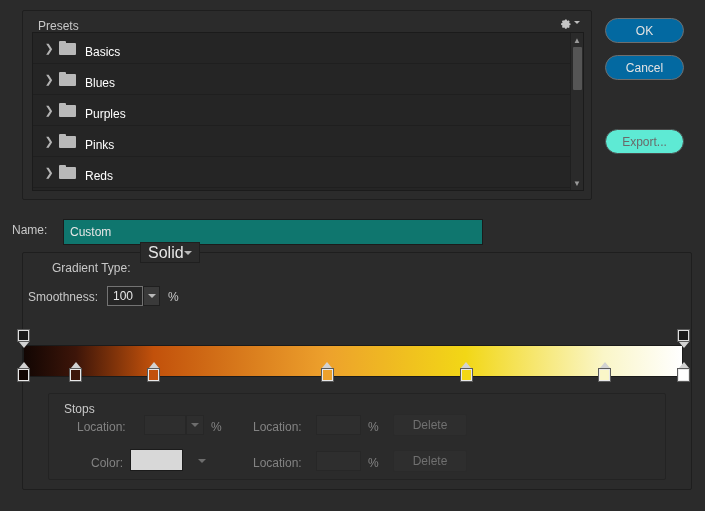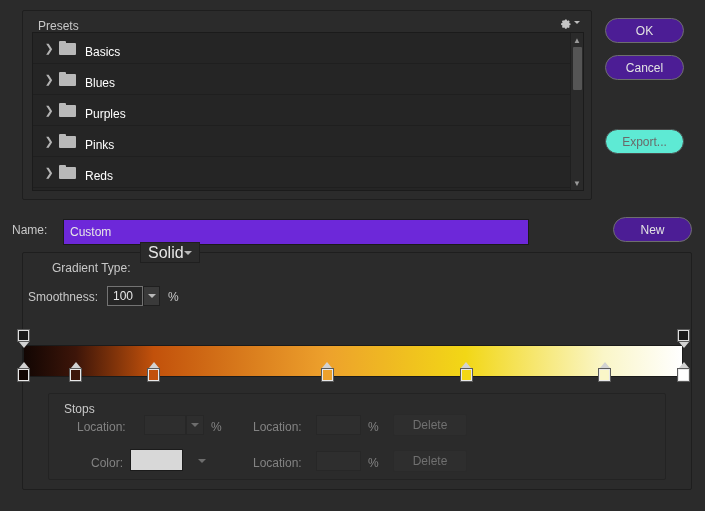--- a/index.html
+++ b/index.html
@@ -153,21 +153,21 @@
     border-radius: 1px;
   }
 
   
   .btn {
     position: absolute;
     width: 79px;
     height: 25px;
     border: 1px solid #6e6e6e;
     border-radius: 13px;
-    background: #4c1d95;
+    background: #0369a1;
     color: #e3e3e3;
     font-size: 12px;
     display: flex;
     align-items: center;
     justify-content: center;
     box-sizing: border-box;
     cursor: default;
   }
   .btn.disabled {
     color: #6a6a6a;
@@ -185,23 +185,23 @@
     position: absolute;
     left: 12px;
     top: 223px;
     font-size: 12px;
     color: #c8c8c8;
   }
   #name-input {
     position: absolute;
     left: 63px;
     top: 219px;
-    width: 466px;
+    width: 420px;
     height: 22px;
-    background: #6d28d9;
+    background: #0f766e;
     border: 1px solid #1b1b1b;
     box-sizing: border-box;
     color: #e6e6e6;
     font-family: "Liberation Sans", sans-serif;
     font-size: 12px;
     padding: 12px 6px;
     outline: none;
   }
 
   
@@ -494,21 +494,20 @@
         <div class="sb-arrow up">▲</div>
         <div id="presets-scroll-thumb"></div>
         <div class="sb-arrow down">▼</div>
       </div>
     </div>
   </div>
 
   <div class="btn" id="btn-ok">OK</div>
   <div class="btn" id="btn-cancel">Cancel</div>
   <div class="btn disabled" id="btn-export">Export...</div>
-  <div class="btn" id="btn-new">New</div>
 
   <div id="name-label">Name:</div>
   <input id="name-input" type="text" value="Custom" style="">
 
   <div class="groupbox" id="gradient-group">
 
     <div id="gradient-type-label" class="group-title" style="top:-8px;left:24px;">Gradient Type:</div>
     <div class="select" id="gradient-type-select" style="top:-11px;">
       <span class="sel-text">Solid</span>
       <span class="sel-caret"></span>

